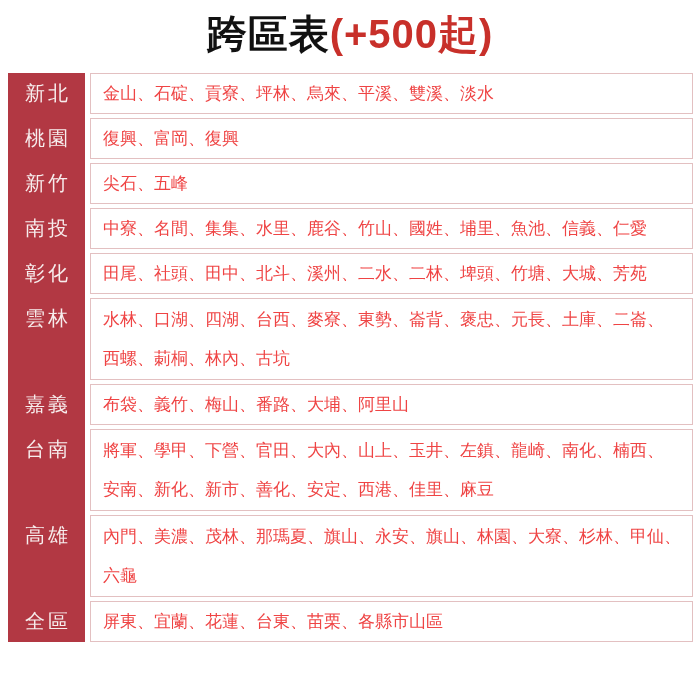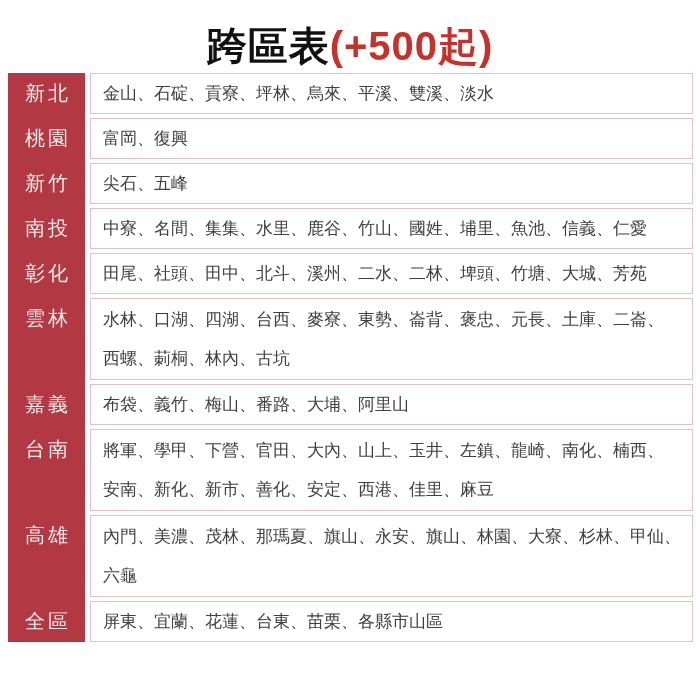--- a/index.html
+++ b/index.html
@@ -9,21 +9,21 @@
     font-family: "Liberation Sans", sans-serif;
   }
   .page {
     position: relative;
     width: 700px;
     height: 700px;
     background: #ffffff;
     overflow: hidden;
   }
   .title {
-    margin: 16px;
+    margin: 4px;
     padding-top: 5px;
     text-align: center;
     font-size: 40px;
     line-height: 50px;
     font-weight: 700;
     letter-spacing: 1px;
     color: #111111;
   }
   .title .hl {
     color: #c8302a;
@@ -67,21 +67,21 @@
     text-indent: 3px;
   }
   .cell {
     flex: 1;
     margin-left: 5px;
     box-sizing: border-box;
     background: #ffffff;
     border: 1px solid #e3c0c1;
     padding: 0 8px 0 12px;
     font-size: 17px;
-    color: #404040;
+    color: #ef4444;
     display: flex;
     flex-wrap: wrap;
     align-content: center;
     line-height: 39px;
   }
   .d {
     white-space: nowrap;
   }
 </style>
 </head>
@@ -102,20 +102,21 @@
             <span class="d">坪林、</span>
             <span class="d">烏來、</span>
             <span class="d">平溪、</span>
             <span class="d">雙溪、</span>
             <span class="d">淡水</span>
           </div>
         </div>
         <div class="row">
           <div class="region">桃園</div>
           <div class="cell">
+            <span class="d">復興、</span>
             <span class="d">富岡、</span>
             <span class="d">復興</span>
           </div>
         </div>
         <div class="row">
           <div class="region">新竹</div>
           <div class="cell">
             <span class="d">尖石、</span>
             <span class="d">五峰</span>
           </div>

